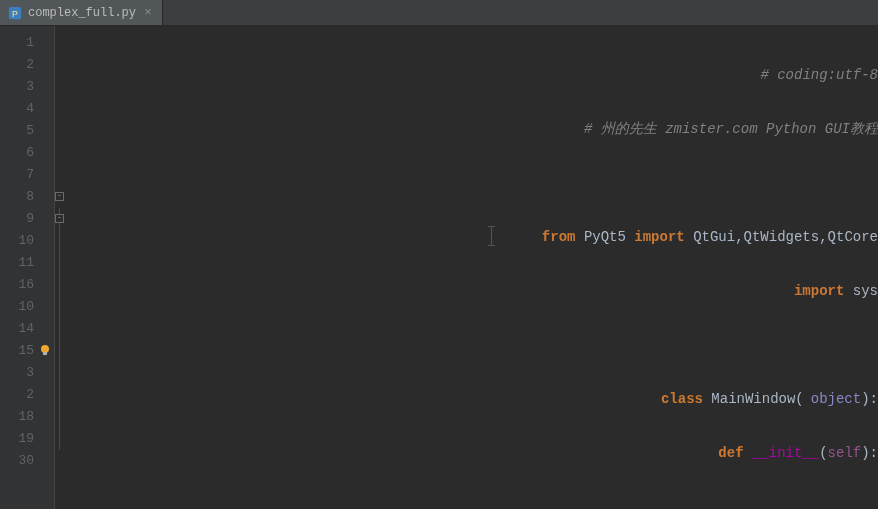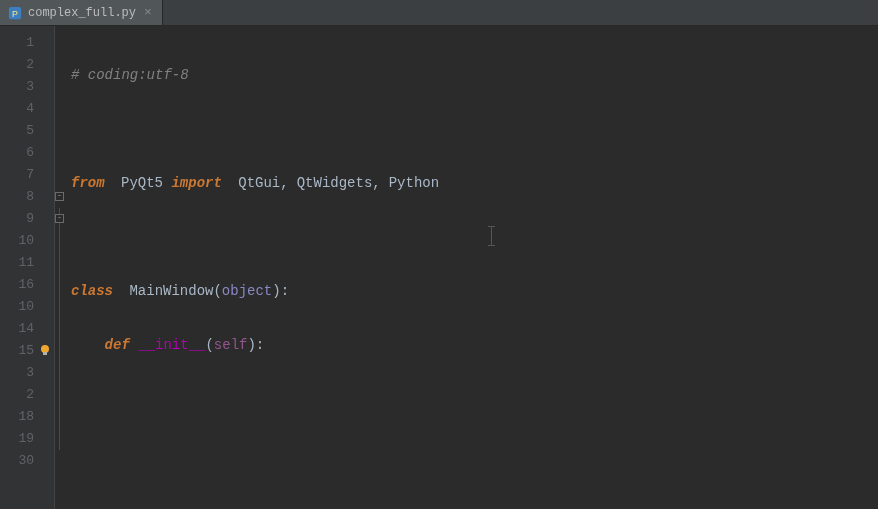--- a/index.html
+++ b/index.html
@@ -84,30 +84,31 @@
     position:absolute;
     left:4px;top:0;bottom:0;
     width:1px;background:#4a4a4a;
   }
   .code {
     flex:1;
     padding-top:6px;
     padding-left:4px;
     position:relative;
     white-space: pre;
+    text-align: right;
   }
   .code .row{
     height:22px;
     line-height:22px;
     position:relative;
   }
   .tok-comment{ color:#808080; font-style:italic;}
-  .tok-kw{ color:#cc7832; font-weight:bold;font-style:italic;}
-  .tok-builtin{ color:#8888c6;}
-  .tok-ident{ color:#a9b7c6;margin-left:8px;}
+  .tok-kw{ color:#cc7832; font-weight:bold;}
+  .tok-builtin{ color:#8888c6;margin-left:7px;}
+  .tok-ident{ color:#a9b7c6;}
   .tok-self{ color:#94558d;}
   .tok-magic{ color:#b200b2;}
   .ibeam{
     position:absolute;
     left:420px; top:200px;
     width:10px;height:20px;
     pointer-events:none;
   }
   .ibeam::before,.ibeam::after{
     content:"";position:absolute;background:#555;
@@ -203,22 +204,24 @@
         <span class="fl"></span>
       </div>
     <div class="fr">
         <span class="fl"></span>
       </div>
     <div class="fr"></div>
   </div>
 
   <div class="code">
     <div class="row"><span class="tok-comment"># coding:utf-8</span></div>
+    <div class="row"><span class="tok-comment"># 州的先生 zmister.com Python GUI教程</span></div>
     <div class="row"></div>
-    <div class="row"><span class="tok-kw">from</span><span> </span><span class="tok-ident">PyQt5</span><span> </span><span class="tok-kw">import</span><span> </span><span class="tok-ident">QtGui</span><span>,</span><span class="tok-ident">QtWidgets</span><span>,</span><span class="tok-ident">Python</span></div>
+    <div class="row"><span class="tok-kw">from</span><span> </span><span class="tok-ident">PyQt5</span><span> </span><span class="tok-kw">import</span><span> </span><span class="tok-ident">QtGui</span><span>,</span><span class="tok-ident">QtWidgets</span><span>,</span><span class="tok-ident">QtCore</span></div>
+    <div class="row"><span class="tok-kw">import</span><span> </span><span class="tok-ident">sys</span></div>
     <div class="row"></div>
     <div class="row"><span class="tok-kw">class</span><span> </span><span class="tok-ident">MainWindow</span><span>(</span><span class="tok-builtin">object</span><span>):</span></div>
     <div class="row"><span>    </span><span class="tok-kw">def</span><span> </span><span class="tok-magic">__init__</span><span>(</span><span class="tok-self">self</span><span>):</span></div>
     
     
     
     
     
     
     

